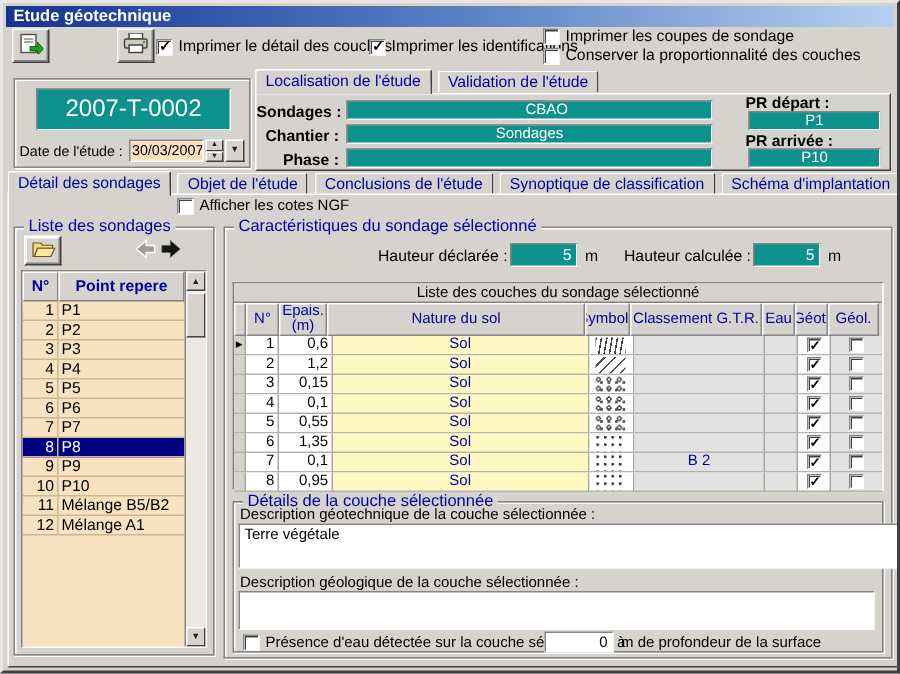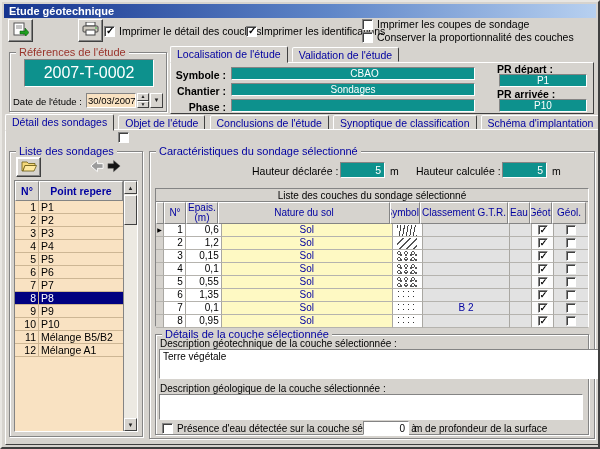--- a/index.html
+++ b/index.html
@@ -102,41 +102,40 @@
       <span class="cb"></span>
       <span>Imprimer les coupes de sondage</span>
     </label>
     <label class="chk" style="left:358px;top:13px;">
       <span class="cb"></span>
       <span>Conserver la proportionnalité des couches</span>
     </label>
   </div>
 
   <div class="group" style="left:7px;top:50px;width:158px;height:60px;">
-    <span class="legend red">Références de l'étude</span>
     <div class="teal" style="left:14px;top:6px;width:130px;height:28px;font-size:16px;">
       <span>2007-T-0002</span>
     </div>
     <span class="ulabel" style="left:3px;top:43px;font-size:9.5px;">Date de l'étude :</span>
     <div class="ta" style="left:76px;top:40px;width:50px;height:15px;background:#f9e2c2;font-size:9.5px;padding:1px 1px;">
       <span>30/03/2007</span>
     </div>
     <div class="spin" style="left:127px;top:40px;">
       <div>▲</div>
       <div>▼</div>
     </div>
     <div class="drop" style="left:140px;top:40px;"><span>▼</span></div>
   </div>
 
   <div style="position:absolute;left:168px;top:44px;">
     <span class="tab active">Localisation de l'étude</span>
     <span class="tab inactive">Validation de l'étude</span>
   </div>
   <div class="panel" style="left:168px;top:60px;width:424px;height:52px;">
-    <span class="flabel" style="left:0px;top:6px;width:55px;">Symbole :</span>
+    <span class="flabel" style="left:0px;top:6px;width:55px;">Sondages :</span>
     <div class="teal" style="left:60px;top:4px;width:244px;height:13px;font-size:10px;padding-left:23px;">
         <span>CBAO</span>
       </div>
     <span class="flabel" style="left:0px;top:22px;width:55px;">Chantier :</span>
     <div class="teal" style="left:60px;top:20px;width:244px;height:13px;font-size:10px;">
         <span>Sondages</span>
       </div>
     <span class="flabel" style="left:0px;top:38px;width:55px;">Phase :</span>
     <div class="teal" style="left:60px;top:36px;width:244px;height:13px;font-size:10px;">
         <span></span>
@@ -156,20 +155,21 @@
     <span class="tab inactive">Objet de l'étude</span>
     <span class="tab inactive">Conclusions de l'étude</span>
     <span class="tab inactive">Synoptique de classification</span>
     <span class="tab inactive">Schéma d'implantation</span>
   </div>
 
   <div class="panel" style="left:3px;top:127px;width:594px;height:316px;">
 
     <label class="chk" style="left:112px;top:2px;font-size:10px;">
       <span class="cb"></span>
+      <span>Afficher les cotes NGF</span>
     </label>
 
     <div class="group" style="left:3px;top:21px;width:134px;height:286px;">
       <span class="legend blue">Liste des sondages</span>
       <button class="btn" style="left:6px;top:5px;width:25px;height:20px;">
         <span><svg width="16" height="12" viewBox="0 0 16 12">
               <path d="M1 2 h5 l1.5 1.5 H14 v2 H4 L2 11 H1 Z" fill="#f5d87a" stroke="#6b5a10" stroke-width="0.8"></path>
               <path d="M4 5.5 h11.5 L13 11 H2 Z" fill="#ffe9a0" stroke="#6b5a10" stroke-width="0.8"></path>
             </svg></span>
       </button>

